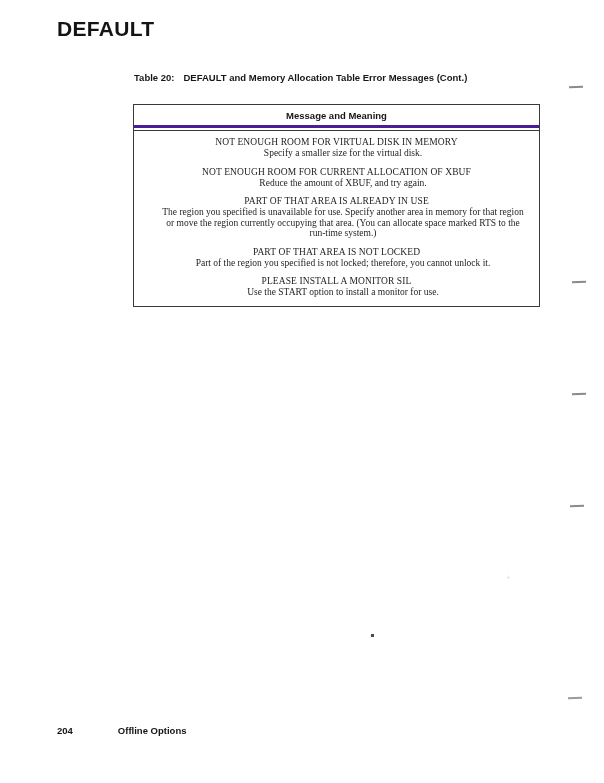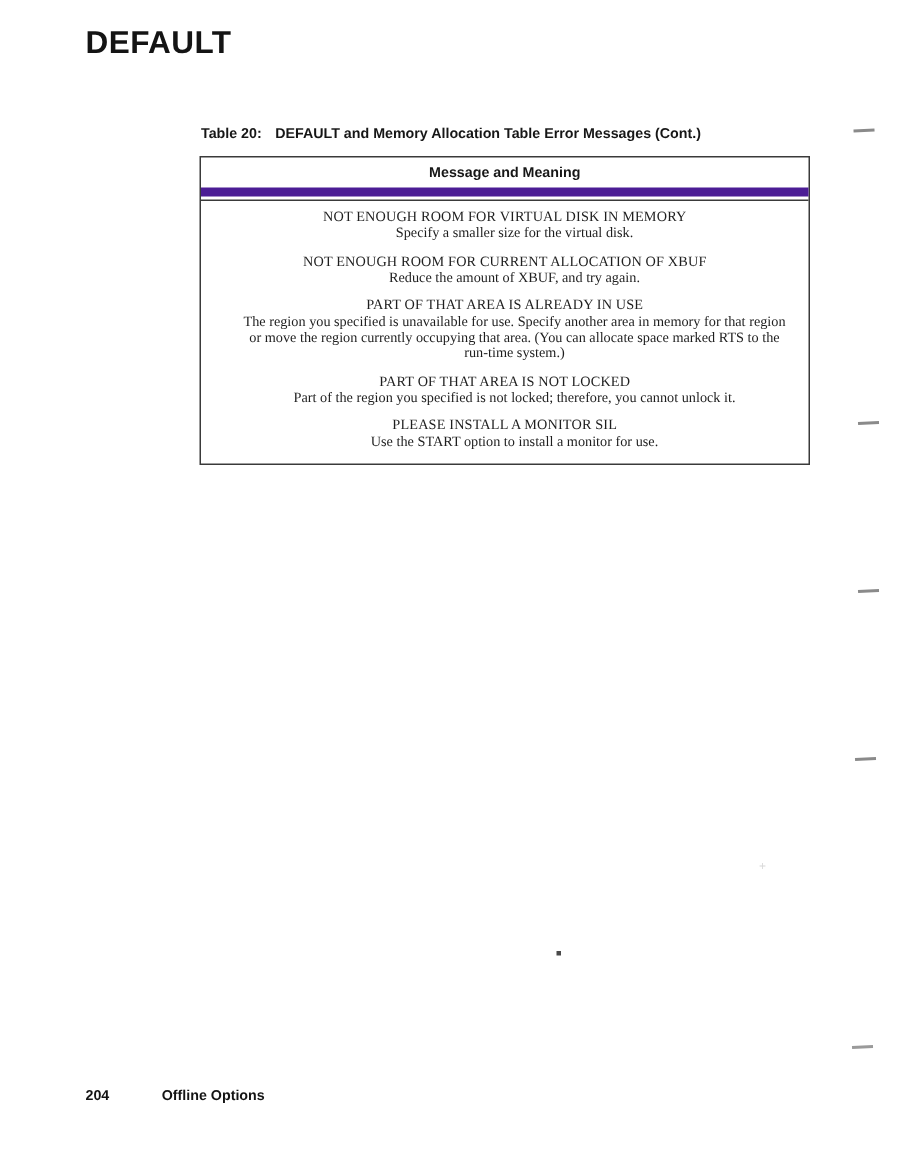--- a/index.html
+++ b/index.html
@@ -19,41 +19,41 @@
     top: 17px;
     font-size: 21px;
     font-weight: bold;
     letter-spacing: 0.3px;
     color: #141414;
   }
 
   .table-caption {
     position: absolute;
     left: 134px;
-    top: 84px;
+    top: 72px;
     font-size: 9.5px;
     font-weight: bold;
     color: #161616;
   }
   .table-caption .cap-label { margin-right: 9px; }
 
   .msg-table {
     position: absolute;
     left: 133px;
     top: 104px;
     width: 405px;
     border: 1.5px solid #3a3a3a;
     background: #fff;
   }
   .thead {
     text-align: center;
     font-size: 9.5px;
     font-weight: bold;
     padding: 5px 0 4px 0;
-    border-bottom: 6px solid #4c1d95;
+    border-bottom: 3px solid #4c1d95;
     color: #161616;
   }
   .double-rule {
     height: 2px;
     border-bottom: 1px solid #3a3a3a;
   }
   .tbody {
     padding: 6px 8px 8px 8px;
     font-family: "Liberation Serif", serif;
     color: #1e1e1e;
@@ -73,21 +73,21 @@
   }
 
   .page-footer {
     position: absolute;
     left: 57px;
     top: 725px;
     font-size: 9.5px;
     font-weight: bold;
     color: #141414;
   }
-  .page-footer .page-num { margin-right: 35px; }
+  .page-footer .page-num { margin-right: 45px; }
 
   .margin-mark {
     position: absolute;
     width: 14px;
     height: 1.5px;
     background: #8a8a8a;
     transform: rotate(-3deg);
   }
   .mm1 { left: 569px; top: 86px; }
   .mm2 { left: 572px; top: 281px; }

